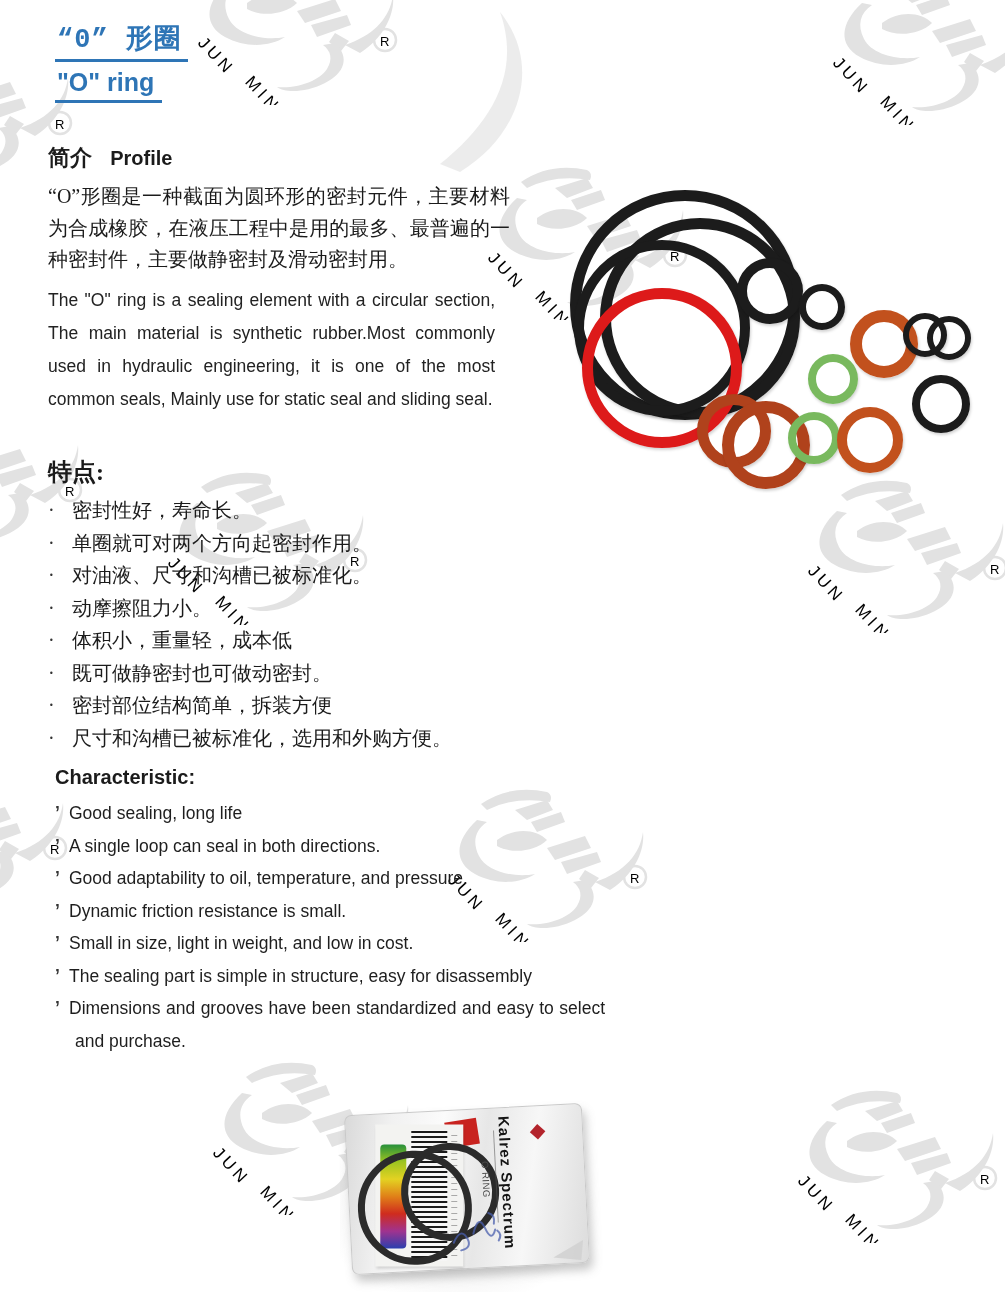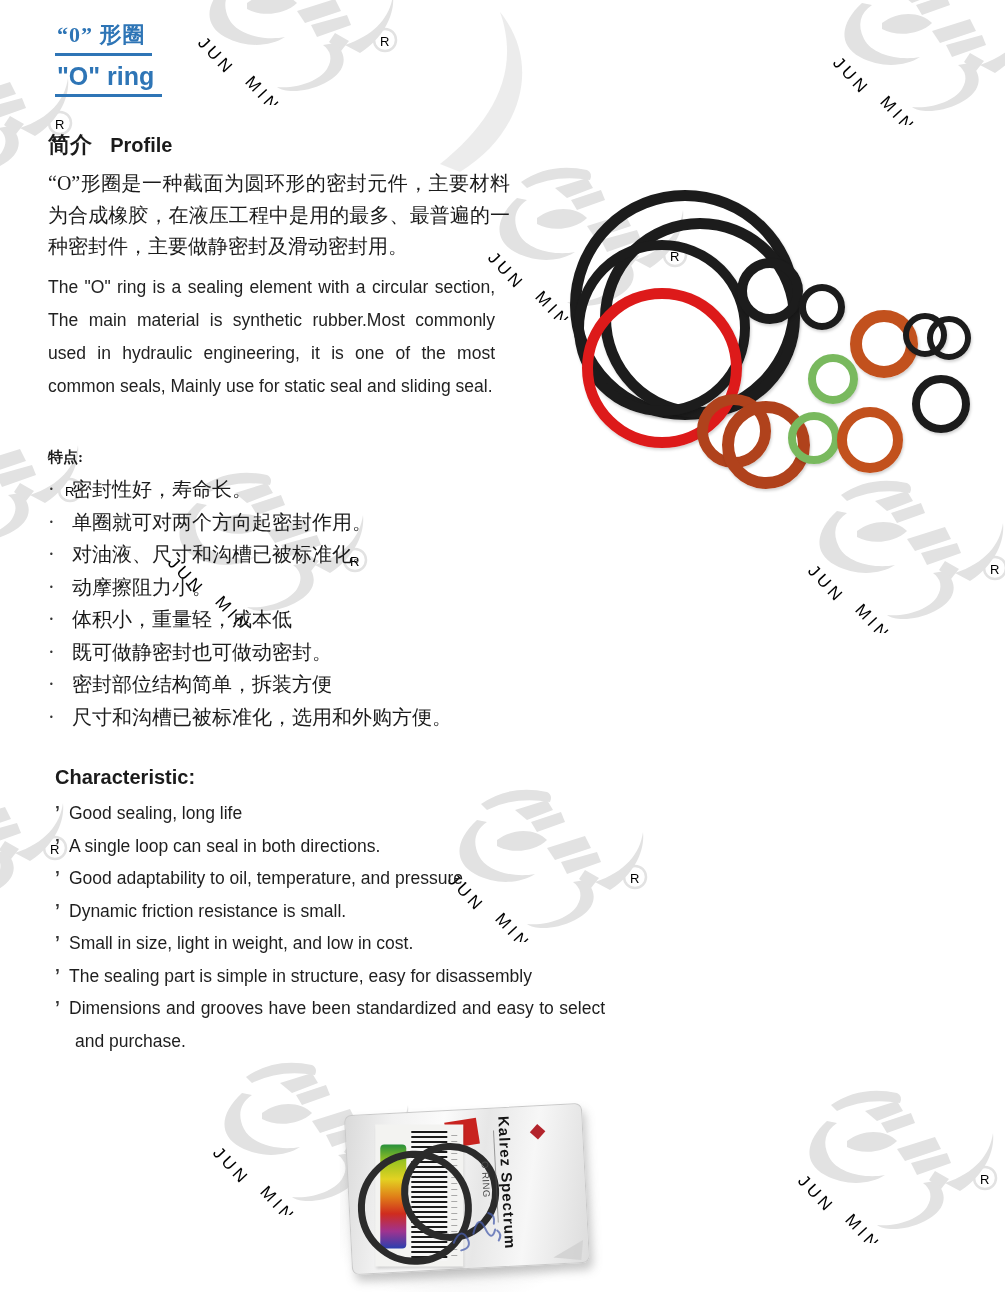--- a/index.html
+++ b/index.html
@@ -18,51 +18,51 @@
   .wm-6{transform:translate(-145px,733px);}
   .wm-7{transform:translate(435px,762px);}
   .wm-8{transform:translate(200px,1035px);}
   .wm-9{transform:translate(785px,1063px);}
   .wm-10{transform:translate(795px,453px);}
   .wm-11{transform:translate(155px,445px);}
   .wm-tail{position:absolute;left:428px;top:2px;color:#e7e7e7;pointer-events:none;}
   
   .titles{position:absolute;left:55px;top:20px;}
   .title-zh{
-    display:inline-block;font-size:22px;font-weight:bold;color:#2e75b6;
+    display:inline-block;font-size:27px;font-weight:bold;color:#2e75b6;
     border-bottom:3px solid #2e75b6;padding:0 6px 3px 2px;letter-spacing:1px;
-    font-family:Liberation Serif, serif;
+    font-family:Liberation Mono, monospace;
   }
   .title-en{
     display:inline-block;font-size:25px;font-weight:bold;color:#2e75b6;
     border-bottom:3px solid #2e75b6;padding:0 8px 3px 2px;margin-top:6px;
   }
   
   .profile{position:absolute;left:48px;top:128px;width:462px;}
-  .profile h2{margin:2px 0 8px 0;font-size:22px;}
+  .profile h2{margin:15px 0 8px 0;font-size:22px;}
   .h-zh{font-weight:bold;font-family:"Liberation Serif",serif;}
   .h-en{font-weight:bold;font-size:20px;margin-left:12px;}
   .p-zh{
     margin:0;font-size:20px;line-height:31.5px;text-align:justify;
     font-family:"Liberation Serif",serif;
   }
   .p-en{
     margin:8px 0 0 0;font-size:17.5px;line-height:33px;text-align:justify;
     width:447px;color:#222;
   }
   
   .oring-photo{
     position:absolute;left:555px;top:178px;width:450px;height:315px;
     margin:0;overflow:hidden;
   }
   .ring{position:absolute;border-radius:50%;box-sizing:border-box;
     box-shadow:1px 2px 3px rgba(0,0,0,0.18);}
   
   .features{position:absolute;left:48px;top:448px;width:480px;}
-  .features h2{margin:0 0 6px 0;font-size:15px;font-weight:bold;
+  .features h2{margin:8px 0 6px 0;font-size:24px;font-weight:bold;
     font-family:"Liberation Serif",serif;}
   .features ul,.chars ul{list-style:none;margin:0;padding:0;}
   .features li{
     font-size:20px;line-height:32.5px;font-family:"Liberation Serif",serif;
     white-space:nowrap;
   }
   .features .bullet{display:inline-block;width:24px;color:#333;}
   
   .chars{position:absolute;left:55px;top:766px;width:590px;}
   .chars h2{margin:0 0 8px 0;font-size:20px;font-weight:bold;}

